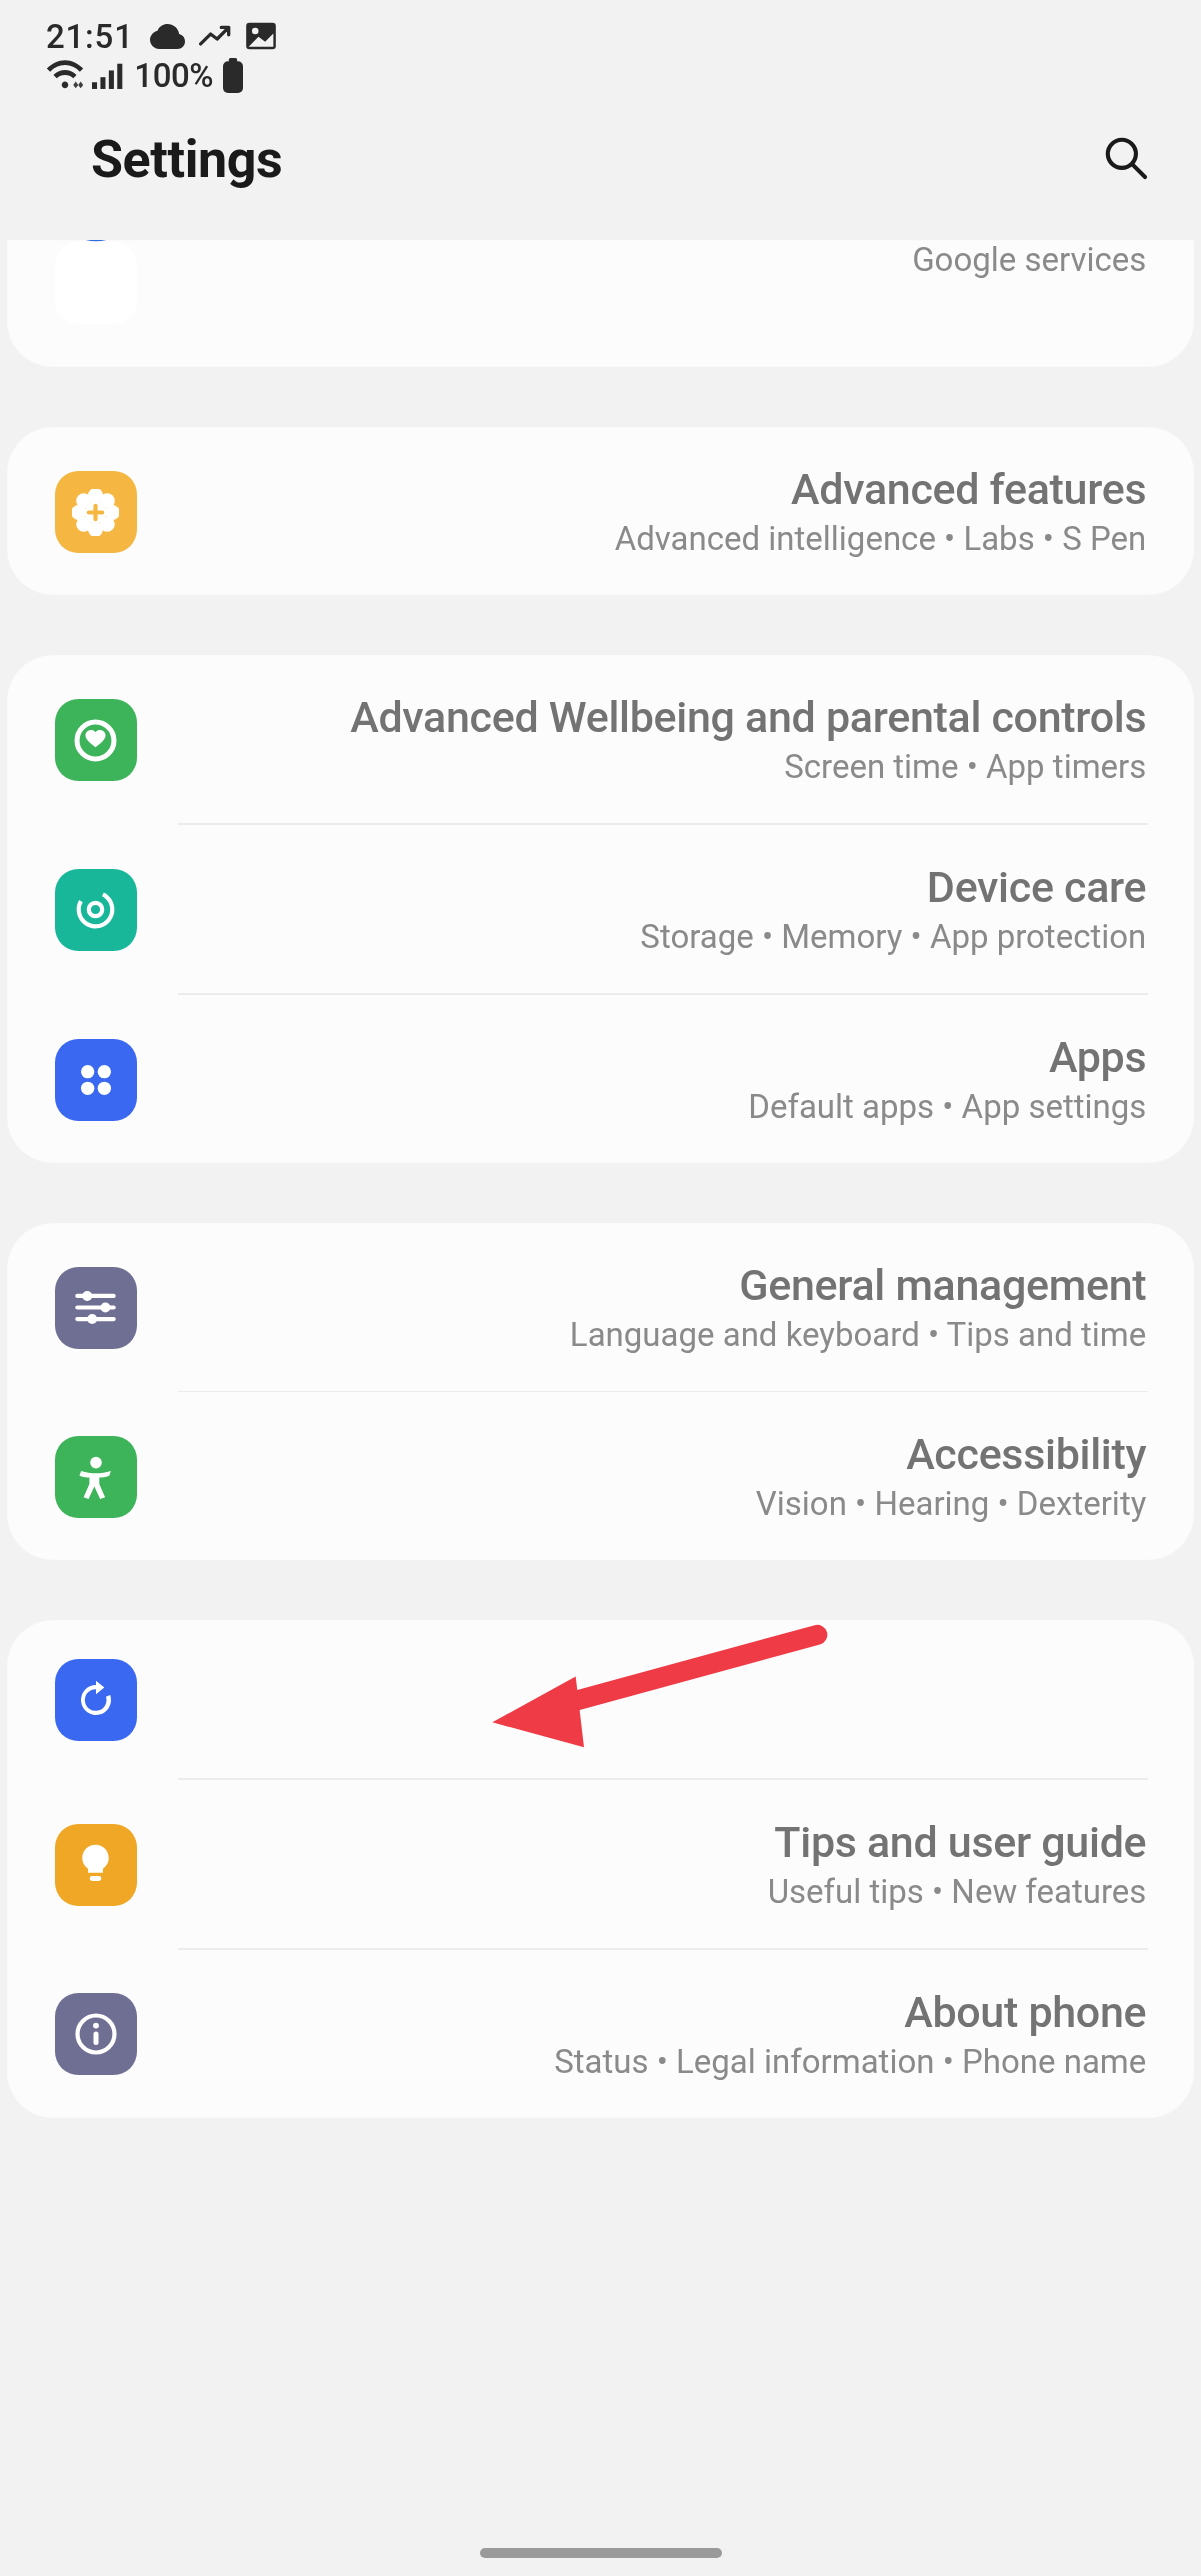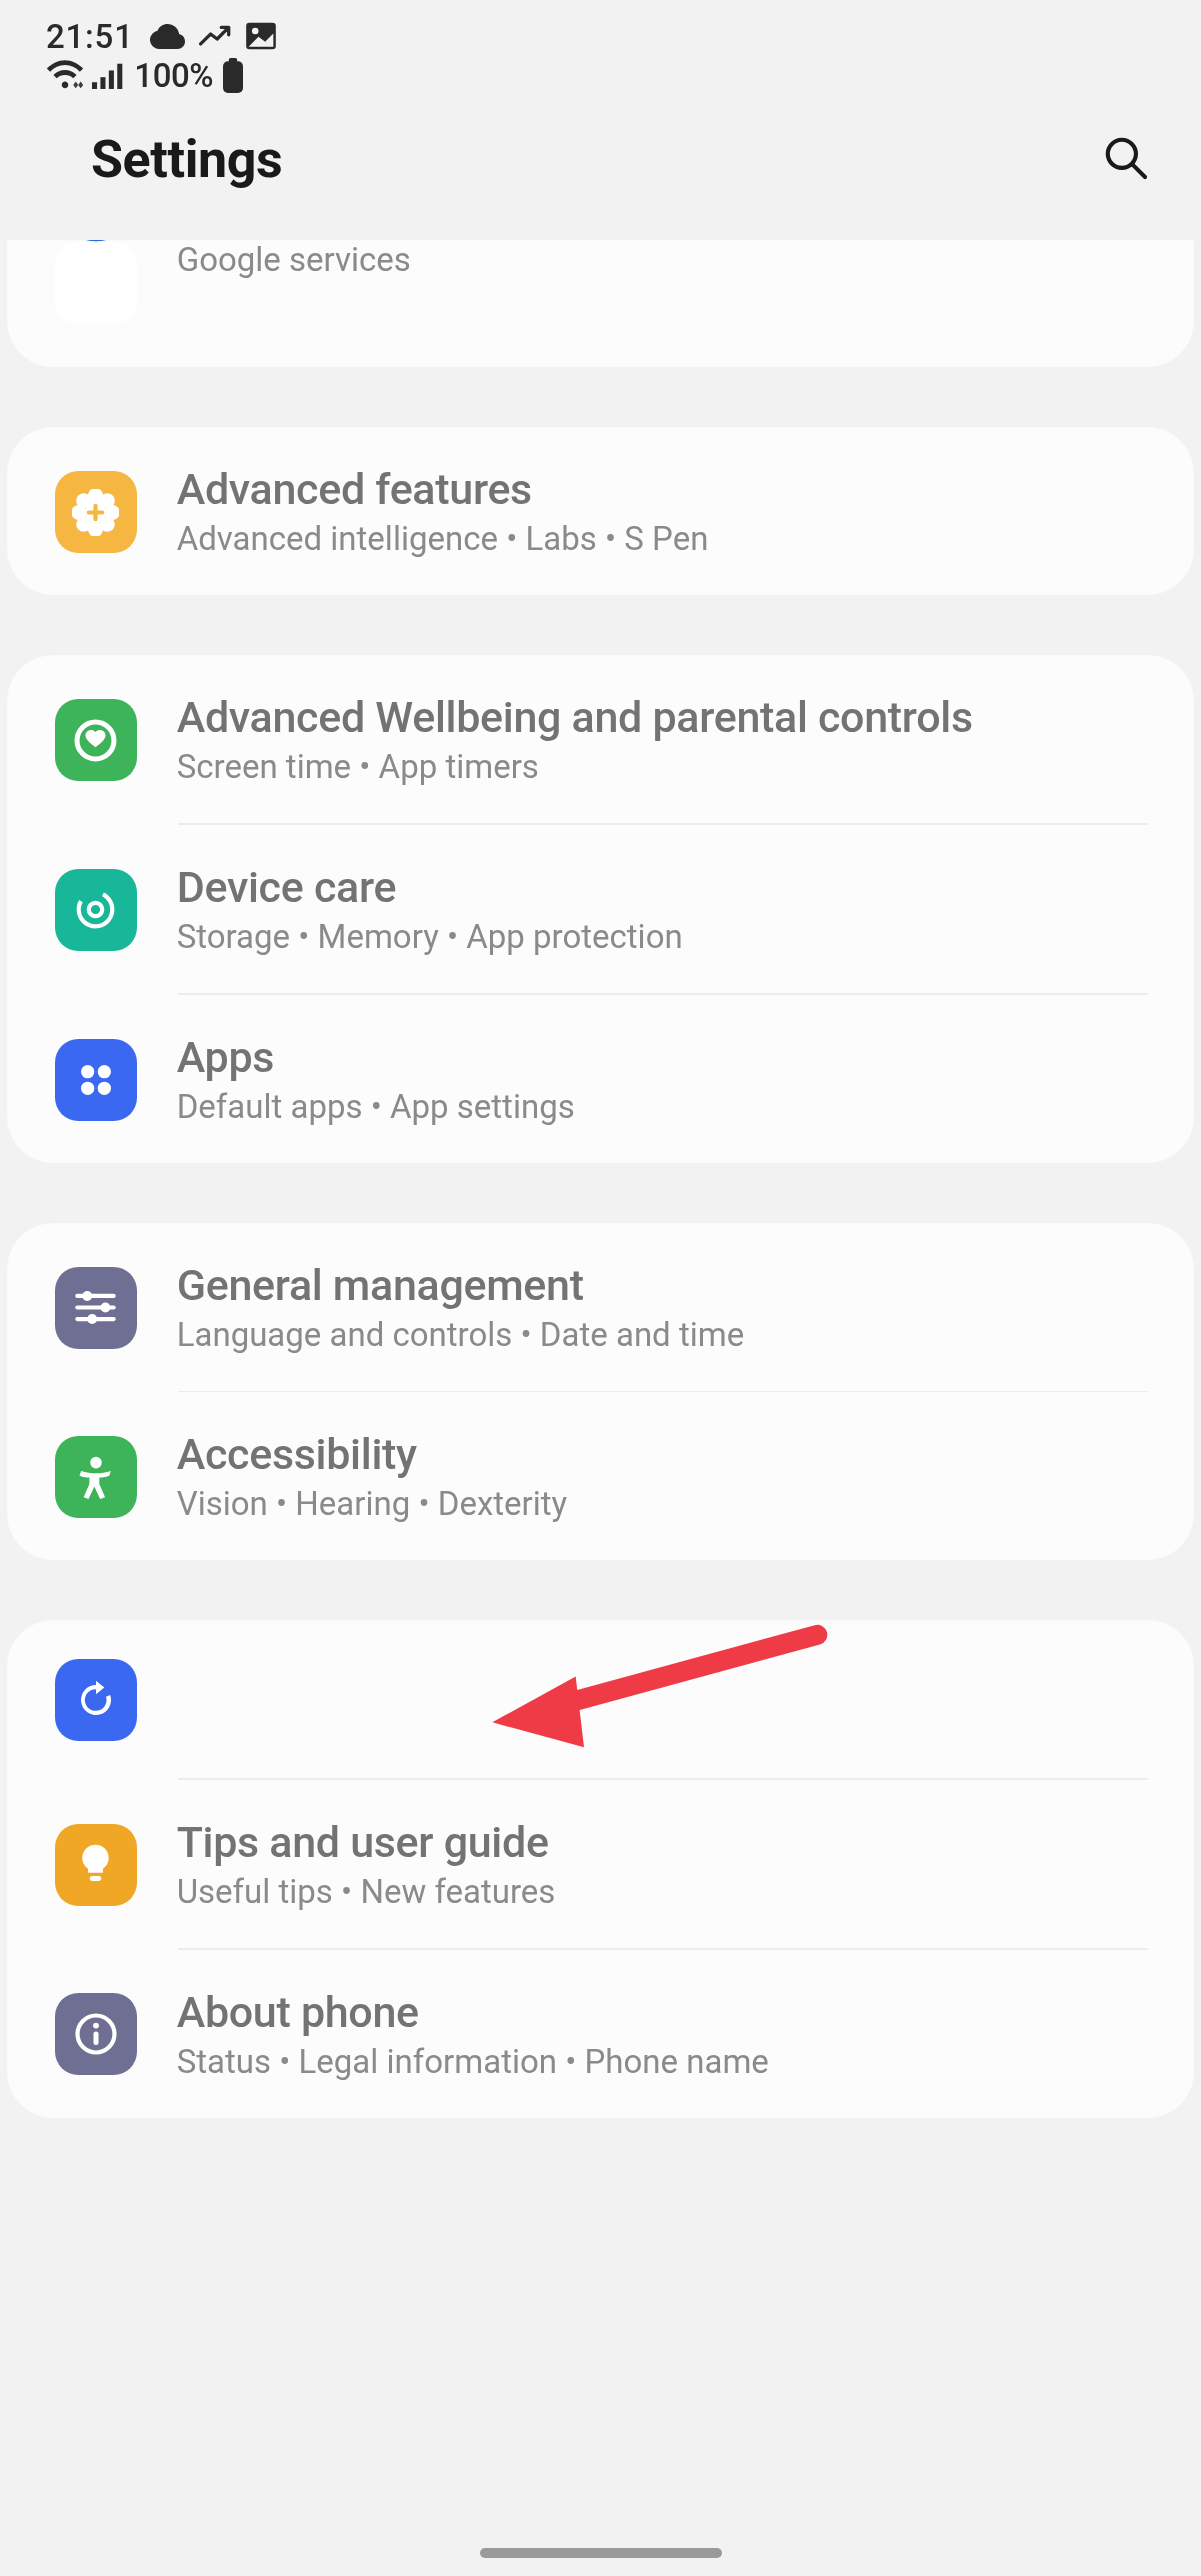--- a/index.html
+++ b/index.html
@@ -44,20 +44,21 @@
   }
   .search-btn { width: 58px; height: 58px; display:flex; align-items:center; justify-content:center; }
 
   
   .card {
     background: #fcfcfc;
     border-radius: 46px;
     margin: 0 6.7px;
     overflow: hidden;
     box-shadow: inset 0 0 0 0.8px rgba(0,0,0,0.01);
+    text-align: right;
   }
   .card.first-trunc {
     border-top-left-radius: 0;
     border-top-right-radius: 0;
     padding-bottom: 6.7px;
   }
   .card + .card,
   .gap { margin-top: 60px; }
 
   .row {
@@ -264,21 +265,21 @@
             <line x1="4" y1="22" x2="48" y2="22"></line>
             <line x1="4" y1="36" x2="48" y2="36"></line>
           </g>
           <circle cx="16" cy="8" r="6" fill="#fff"></circle>
           <circle cx="38" cy="22" r="6" fill="#fff"></circle>
           <circle cx="22" cy="36" r="6" fill="#fff"></circle>
         </svg>
     </div>
     <div class="text-wrap">
       <div class="row-title">General management</div>
-      <div class="row-sub">Language and controls  •  Date and time</div>
+      <div class="row-sub">Language and keyboard  •  Tips and time</div>
     </div>
   </div>
   <div class="divider"></div>
   <div class="row">
     <div class="icon-wrap" style="background:#3db35a">
       <svg width="40" height="43" viewBox="0 0 48 52">
           <circle cx="24" cy="8" r="7" fill="#fff"></circle>
           <path d="M6 18c12 4 24 4 36 0l-2 6c-5 2-9 2-12 2v8l7 16-6 2-7-15-7 15-6-2 7-16v-8c-3 0-7 0-12-2z" fill="#fff"></path>
         </svg>
     </div>

